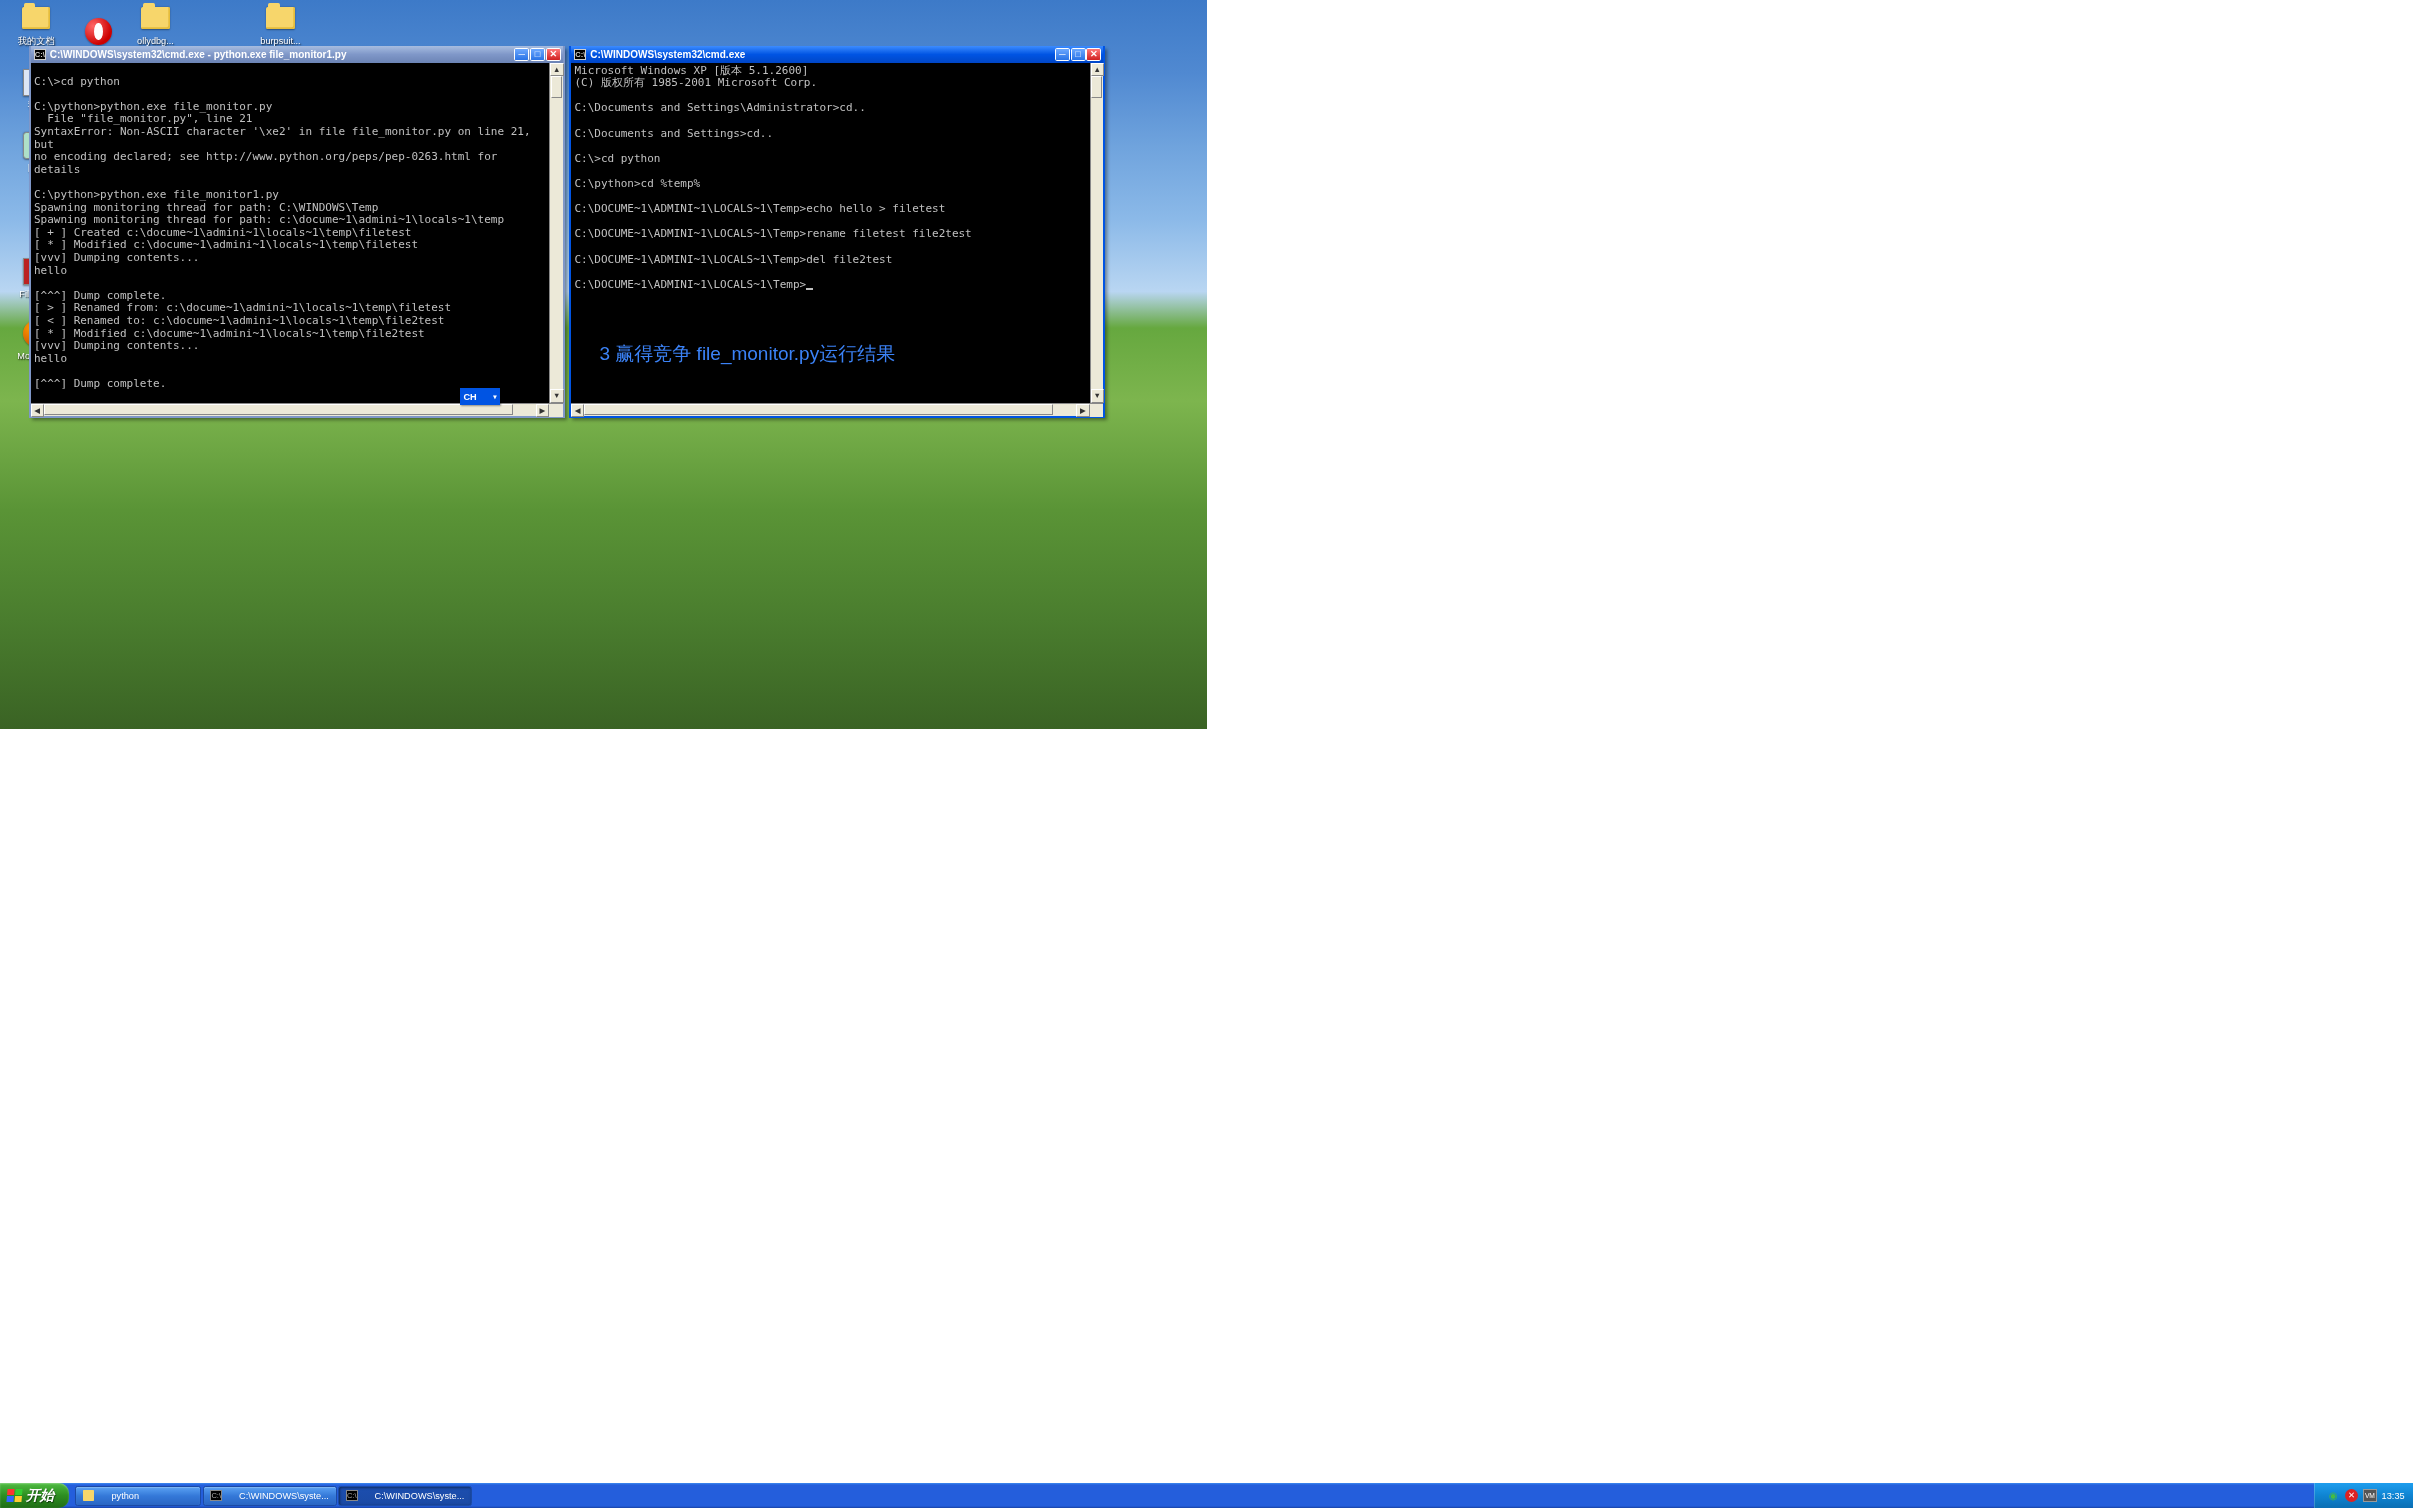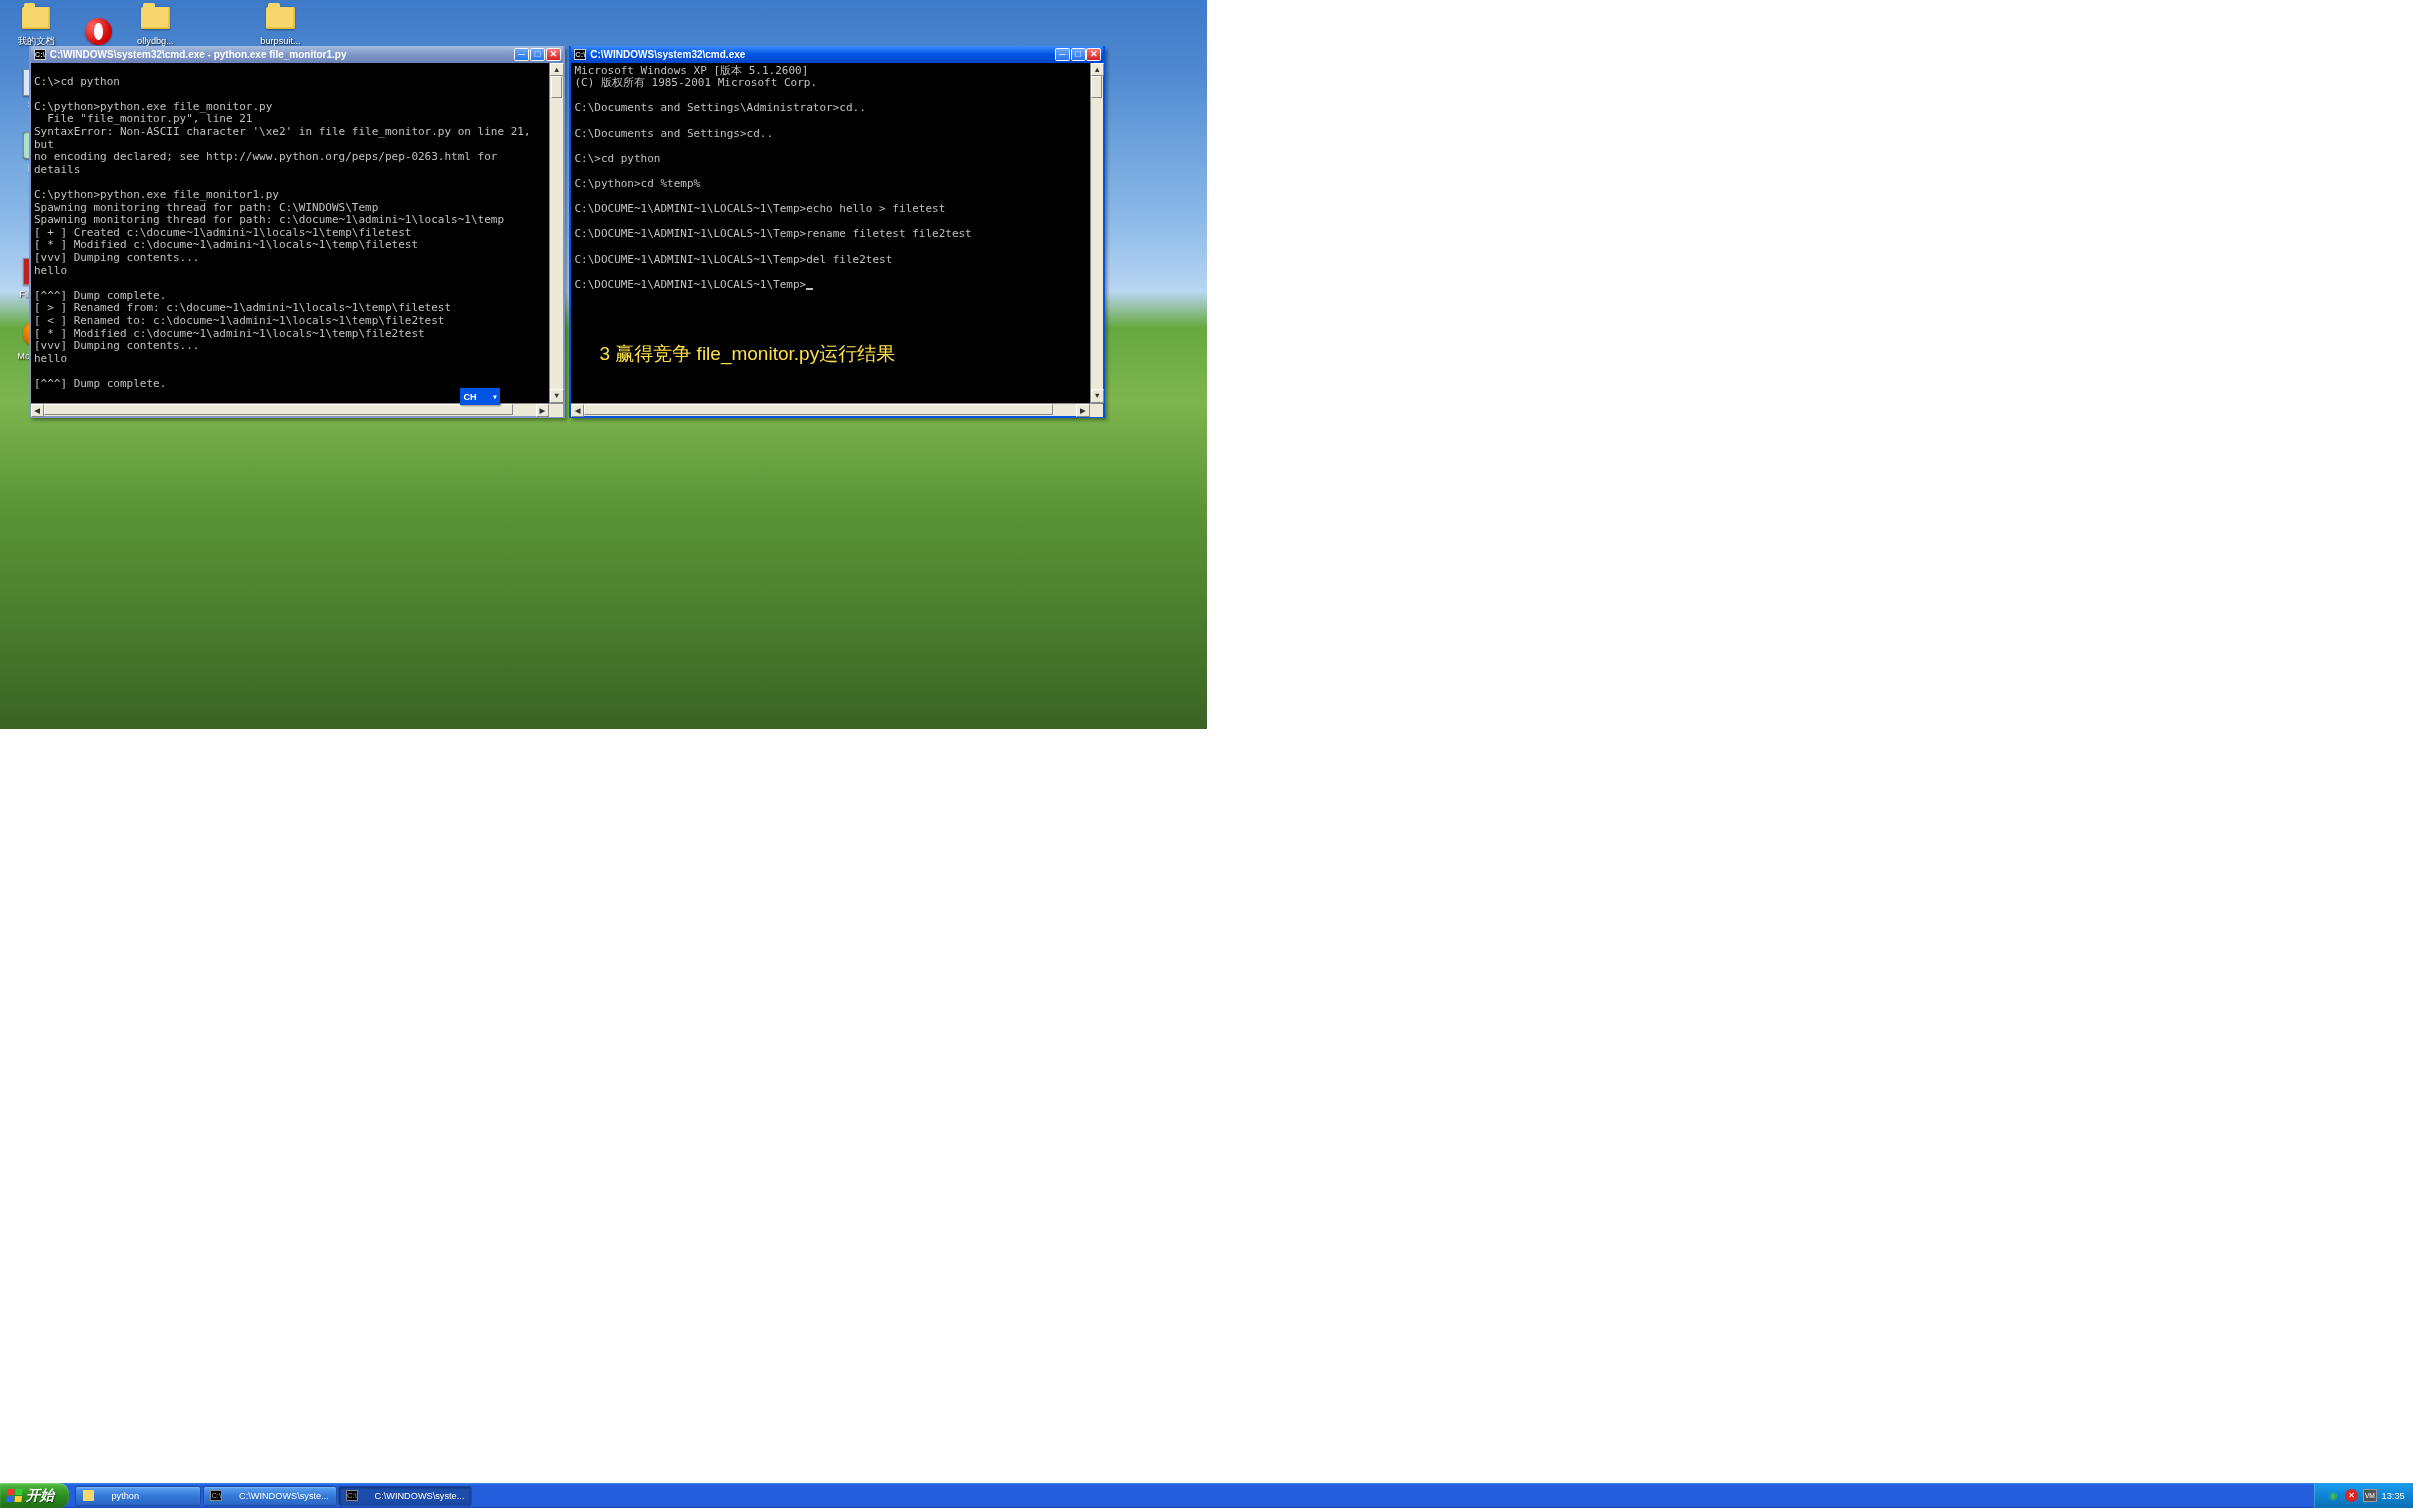--- a/index.html
+++ b/index.html
@@ -204,21 +204,21 @@
     padding: 0 3.4px;
     font-size: 9.2px;
     font-weight: bold;
     gap: 3.4px;
     box-shadow: 0.8px 0.8px 1.7px rgba(0,0,0,.4);
   }
   .ime-badge .arrow { margin-left: auto; font-size: 6.7px; }
 
   .annotation {
     position: absolute;
-    color: #fde047;
+    color: #3b82f6;
     font-size: 19px;
     font-family: "Microsoft YaHei","SimHei",sans-serif;
     text-shadow: none;
   }
 
   .cursor-blink {
     display: inline-block;
     width: 6.7px;
     background: #c0c0c0;
     height: 1.7px;

